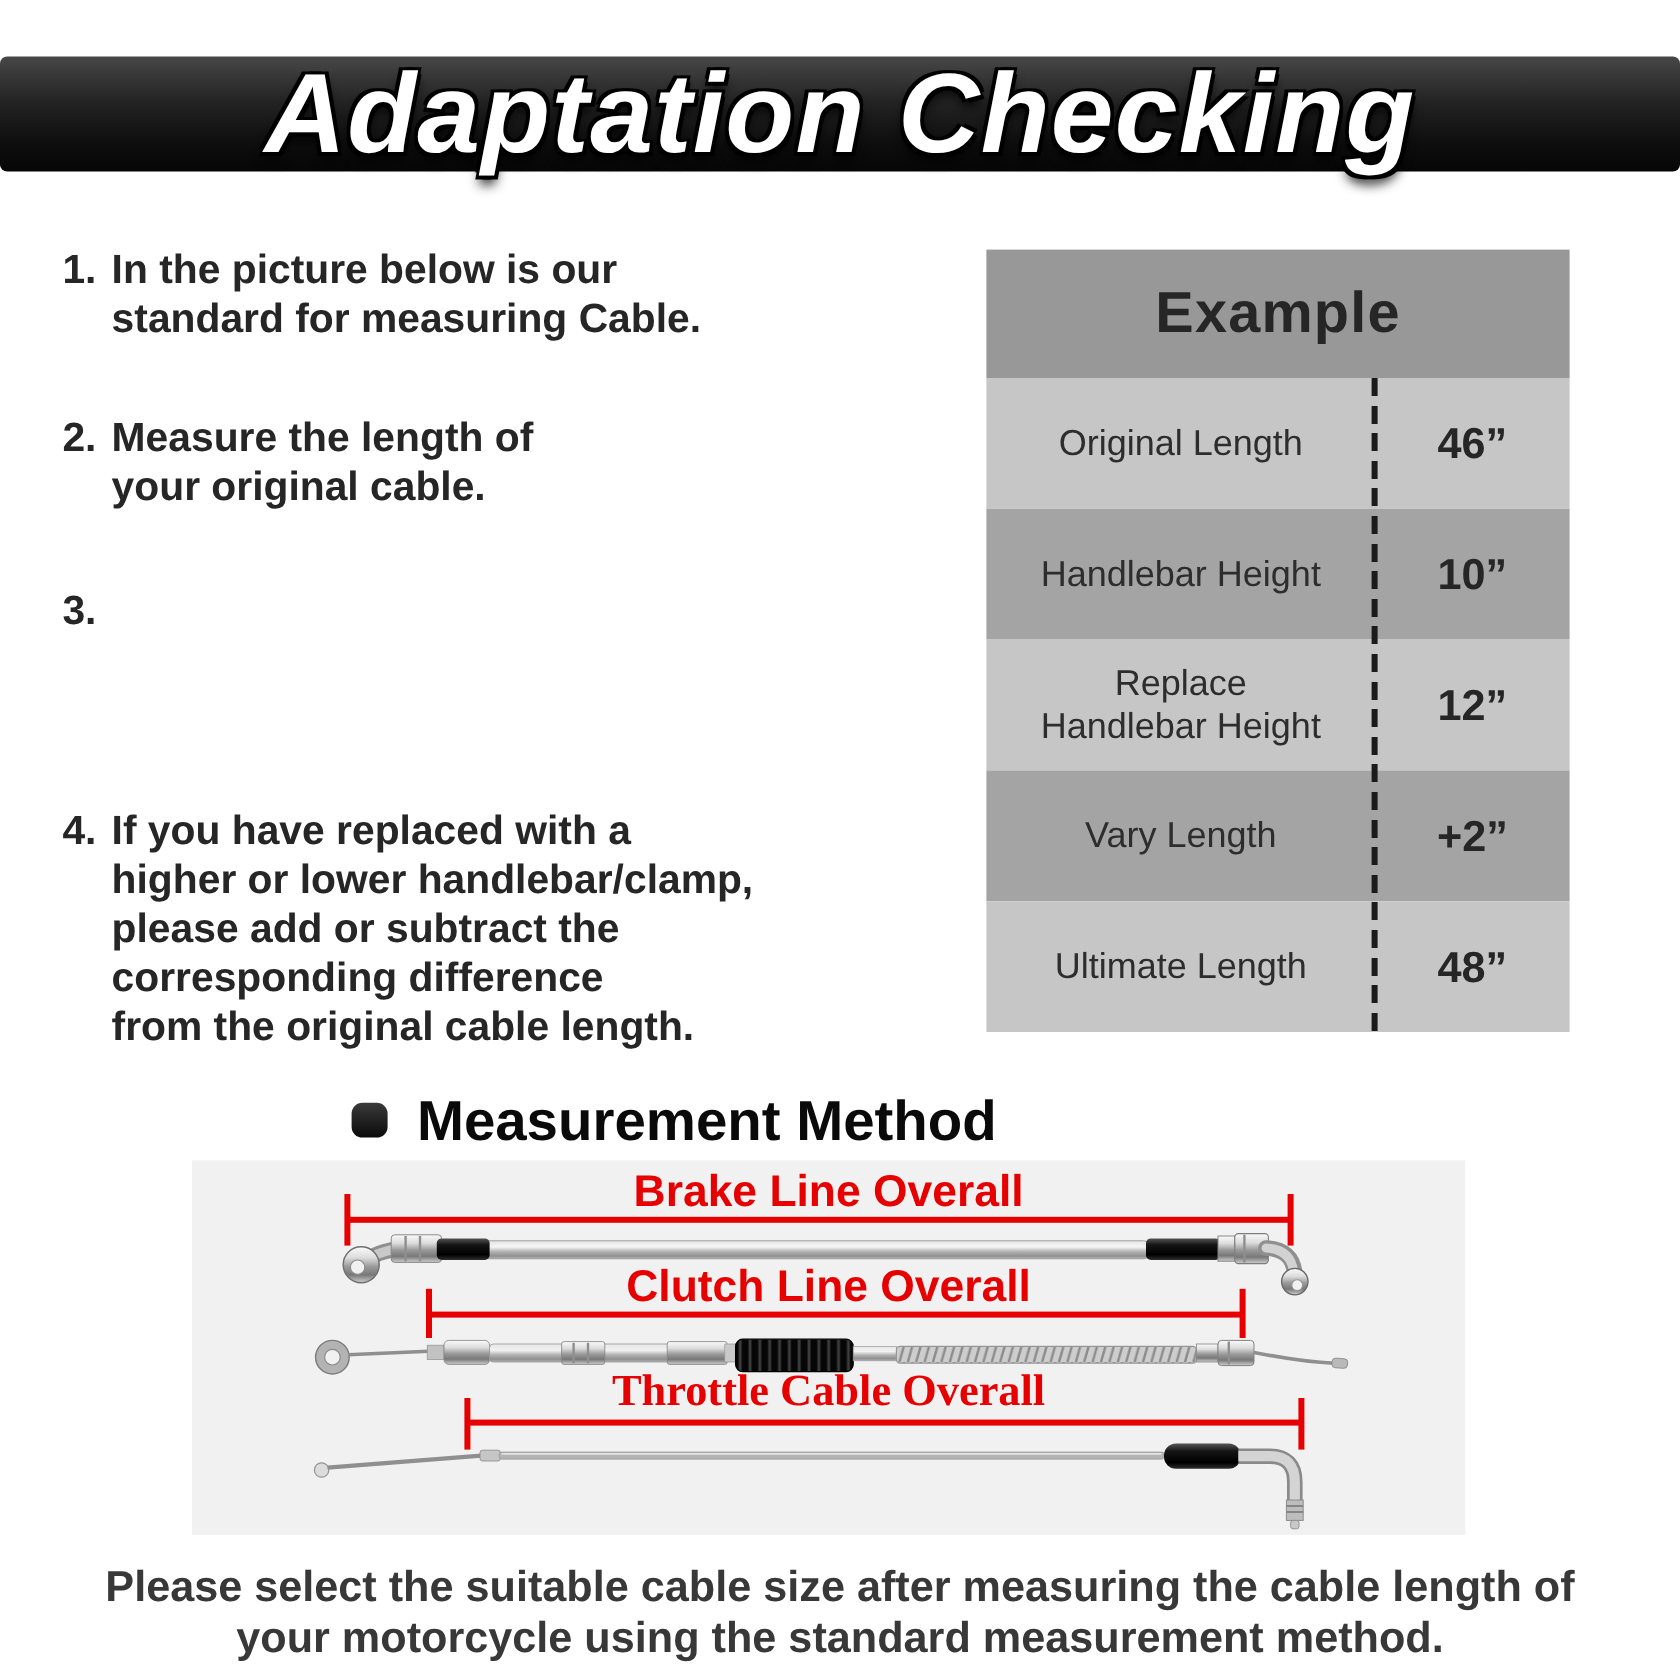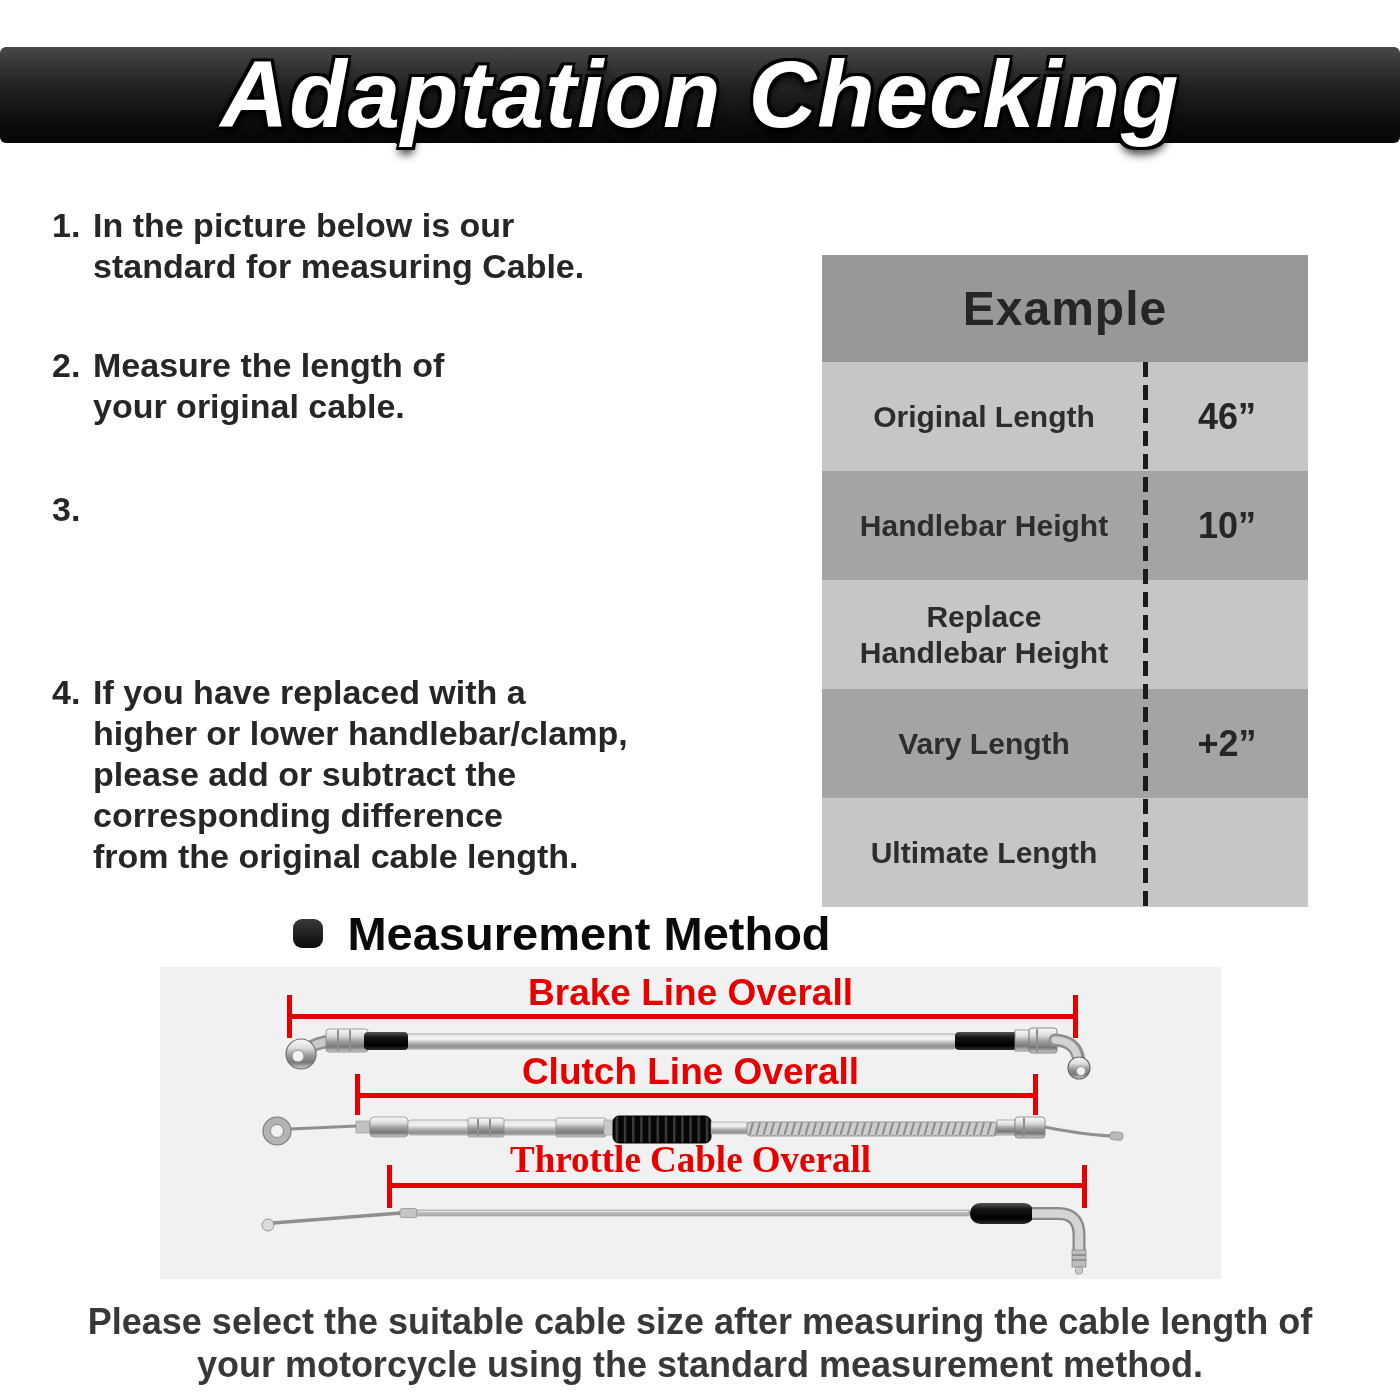--- a/index.html
+++ b/index.html
@@ -36,29 +36,29 @@
   }
   .step .num{flex:none;width:41px;}
   .step .txt{white-space:pre-line;}
   .step1{top:205px;} .step2{top:345px;} .step3{top:489px;} .step4{top:672px;}
 
   
   .example-table{position:absolute;left:822px;top:208px;width:486px;}
   .example-table .thead{
     height:107px;background:var(--table-header-bg);
     display:flex;align-items:center;justify-content:center;
-    font-size:48px;font-weight:bold;color:#262626;letter-spacing:1px;margin-top:47px;
+    font-size:48px;font-weight:bold;color:#262626;letter-spacing:1px;
   }
   .example-table .row{height:109px;display:flex;}
   .example-table .row:nth-child(odd){background:var(--row-light);}
   .example-table .row:nth-child(even){background:var(--row-dark);}
   .rows{position:relative;}
   .cell-label{
     width:324px;display:flex;align-items:center;justify-content:center;text-align:center;
-    font-size:30px;font-weight:bold;color:#2d2d2d;white-space:pre-line;line-height:36px;
+    font-size:30px;font-weight:normal;color:#2d2d2d;white-space:pre-line;line-height:36px;
   }
   .cell-value{
     width:162px;display:flex;align-items:center;justify-content:center;
     font-size:36px;font-weight:bold;color:#262626;
   }
   .dashed-divider{
     position:absolute;left:321px;top:0;width:5px;height:545px;
     background:repeating-linear-gradient(180deg,#1b1b1b 0 15px,transparent 15px 23px);
   }
 
@@ -131,27 +131,29 @@
         <div class="cell-label">Original Length</div>
         <div class="cell-value">46”</div>
       </div>
       <div class="row">
         <div class="cell-label">Handlebar Height</div>
         <div class="cell-value">10”</div>
       </div>
       <div class="row">
         <div class="cell-label">Replace
 Handlebar Height</div>
+        <div class="cell-value">12”</div>
       </div>
       <div class="row">
         <div class="cell-label">Vary Length</div>
         <div class="cell-value">+2”</div>
       </div>
       <div class="row">
         <div class="cell-label">Ultimate Length</div>
+        <div class="cell-value">48”</div>
       </div>
       <div class="dashed-divider"></div>
     </div>
   </div>
 
   <div class="mm-heading">
     <span class="mm-bullet"></span>
     <span class="txt">Measurement Method</span>
   </div>
 

